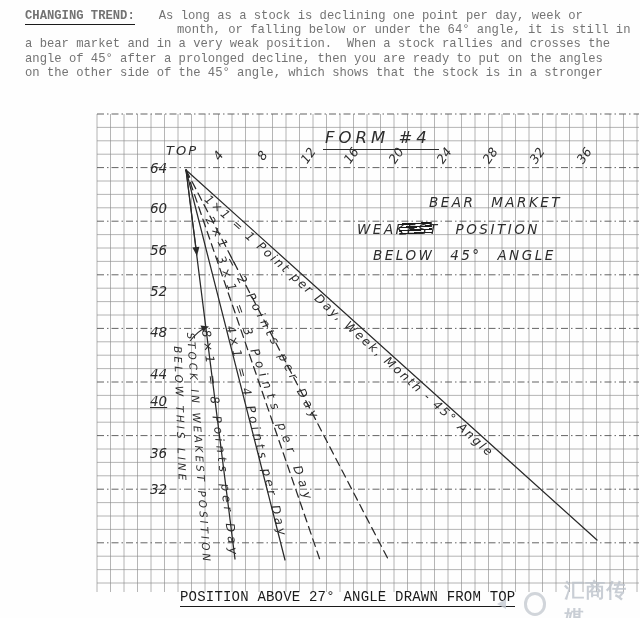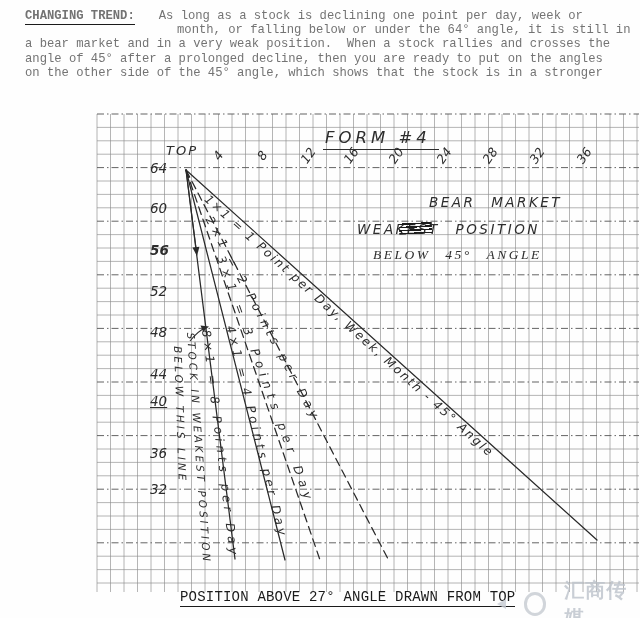--- a/index.html
+++ b/index.html
@@ -19,21 +19,21 @@
   .chart-title{position:absolute;left:323px;top:20px;font-size:16.5px;letter-spacing:4px;
                border-bottom:1.7px solid #2d2d2d;padding:0 8px 2px 2px;}
   .top-label{position:absolute;left:166px;top:35px;font-size:13px;letter-spacing:2px;}
   .xtick{position:absolute;width:22px;text-align:center;font-size:12.5px;
          transform:rotate(-55deg);transform-origin:50% 50%;}
   .ytick{position:absolute;left:150px;width:30px;text-align:left;font-size:13.5px;}
   
   .ann{position:absolute;font-size:13.5px;letter-spacing:2.5px;word-spacing:9px;}
   .ann.l0{left:387px;top:86px;margin-left:42px;}
   .ann.l1{left:357px;top:113px;}
-  .ann.l2{left:373px;top:139px;font-family:Liberation Serif, serif;}
+  .ann.l2{left:373px;top:139px;}
   .scribble{position:absolute;left:399px;top:114px;width:33px;height:12px;
             transform:rotate(-3deg);
             background:repeating-linear-gradient(0deg,#1c1c1c 0 1.6px,transparent 1.6px 3.2px);}
   
   .ll{position:absolute;transform-origin:0 0;font-size:12px;white-space:pre;}
   .ll0{left:213px;top:221px;transform:rotate(83deg);letter-spacing:4px;}
   .ll1{left:237px;top:216px;transform:rotate(76deg);letter-spacing:3.5px;}
   .ll2{left:227px;top:146px;transform:rotate(70deg);letter-spacing:5.5px;}
   .ll3{left:215px;top:106px;transform:rotate(62deg);letter-spacing:4px;}
   .ll4{left:211px;top:84px;transform:rotate(42deg);letter-spacing:2px;}
@@ -187,21 +187,21 @@
       <div class="xtick hw" style="left: 251px; top: 40px;">8</div>
       <div class="xtick hw" style="left: 297px; top: 40px;">12</div>
       <div class="xtick hw" style="left: 340px; top: 40px;">16</div>
       <div class="xtick hw" style="left: 385px; top: 40px;">20</div>
       <div class="xtick hw" style="left: 433px; top: 40px;">24</div>
       <div class="xtick hw" style="left: 479px; top: 40px;">28</div>
       <div class="xtick hw" style="left: 526px; top: 40px;">32</div>
       <div class="xtick hw" style="left: 573px; top: 40px;">36</div>
       <div class="ytick hw" style="top: 52px;">64</div>
       <div class="ytick hw" style="top: 92px;">60</div>
-      <div class="ytick hw" style="top: 134px; font-weight: bold;">56</div>
+      <div class="ytick hw" style="top: 134px;">56</div>
       <div class="ytick hw" style="top: 175px;">52</div>
       <div class="ytick hw" style="top: 216px;">48</div>
       <div class="ytick hw" style="top: 258px;">44</div>
       <div class="ytick hw" style="top: 285px; text-decoration: underline;">40</div>
       <div class="ytick hw" style="top: 337px;">36</div>
       <div class="ytick hw" style="top: 373px;">32</div>
     </div>
 
   <div class="caption">POSITION ABOVE 27° ANGLE DRAWN FROM TOP</div>
 

